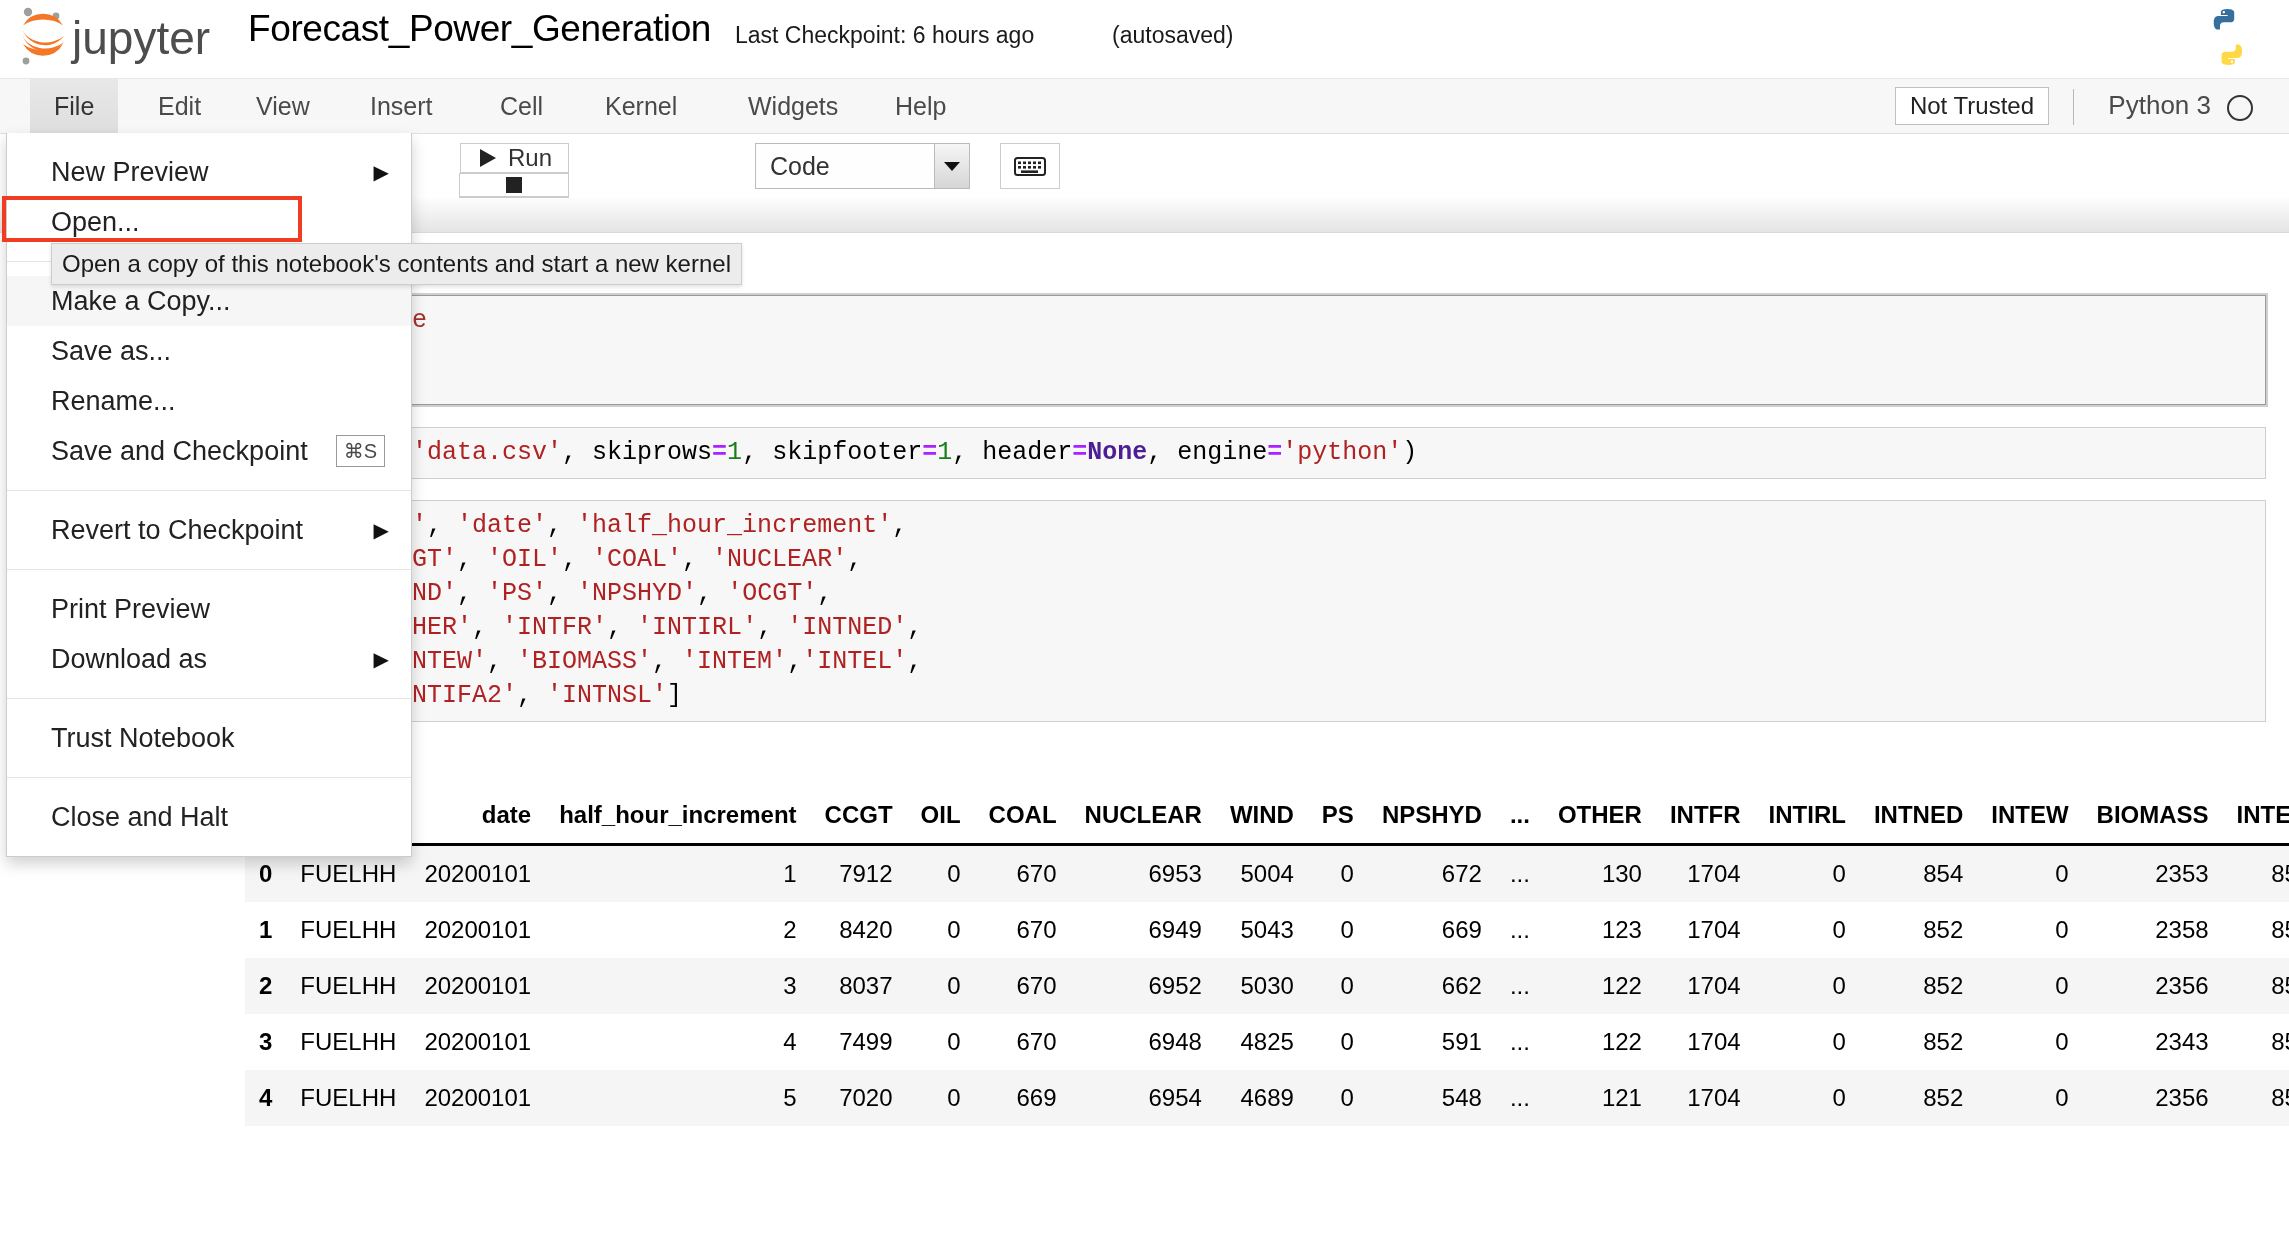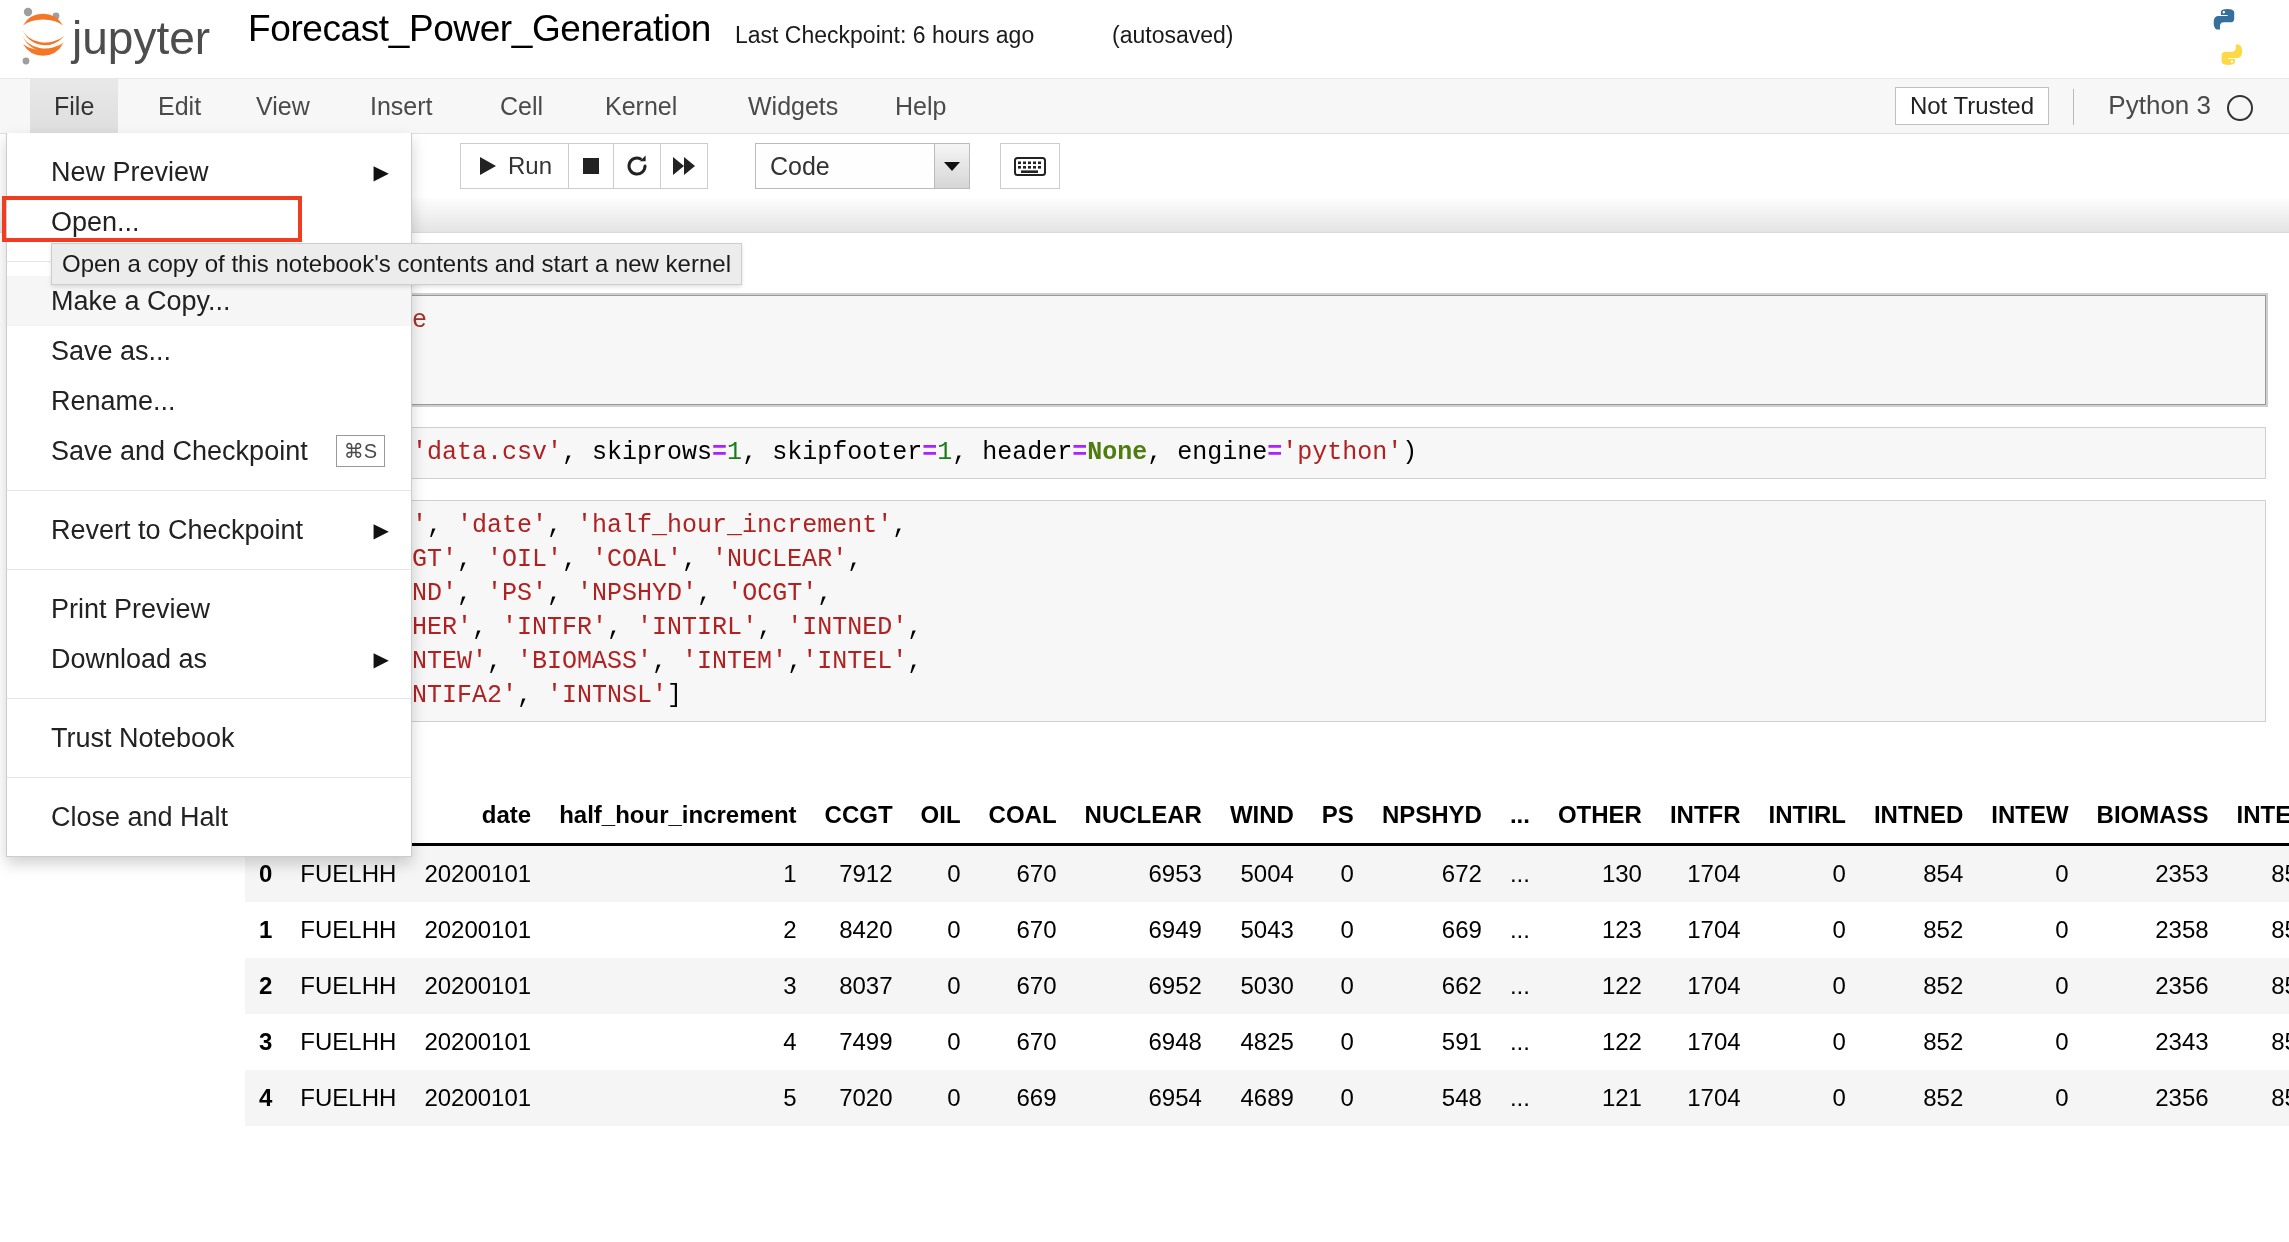--- a/index.html
+++ b/index.html
@@ -107,20 +107,21 @@
   
   #toolbar {
     position: absolute; left: 0; top: 134px;
     width: 2289px; height: 64px;
     background: #fff;
   }
   .tb-group {
     position: absolute; top: 9px;
     display: flex;
     height: 32px;
+    flex-direction: column;
   }
   .tb-btn {
     box-sizing: border-box;
     height: 46px;
     min-width: 46px;
     border: 1px solid #ccc;
     background: #fff;
     display: flex;
     align-items: center;
     justify-content: center;
@@ -191,21 +192,21 @@
   }
   .cell-input.selected {
     border: 1px solid #9a9a9a;
     outline: 2px solid #cfcfcf;
   }
 
   
   .tok-str { color: #b02222; }
   .tok-num { color: #1a7d1a; }
   .tok-op  { color: #aa22ff; font-weight: bold; }
-  .tok-bi  { color: #4d7c0f; font-weight: bold; }
+  .tok-bi  { color: #4c1d95; font-weight: bold; }
   .tok-magic { color: #a5322a; }
   .tok-name { color: #000; }
 
   #cell1 { left: 292px; top: 62px; width: 1974px; height: 110px; }
   #cell2 { left: 292px; top: 194px; width: 1974px; height: 52px; }
   #cell3 { left: 292px; top: 267px; width: 1974px; height: 222px; }
 
   
   #df-out {
     position: absolute; left: 245px; top: 558px;

